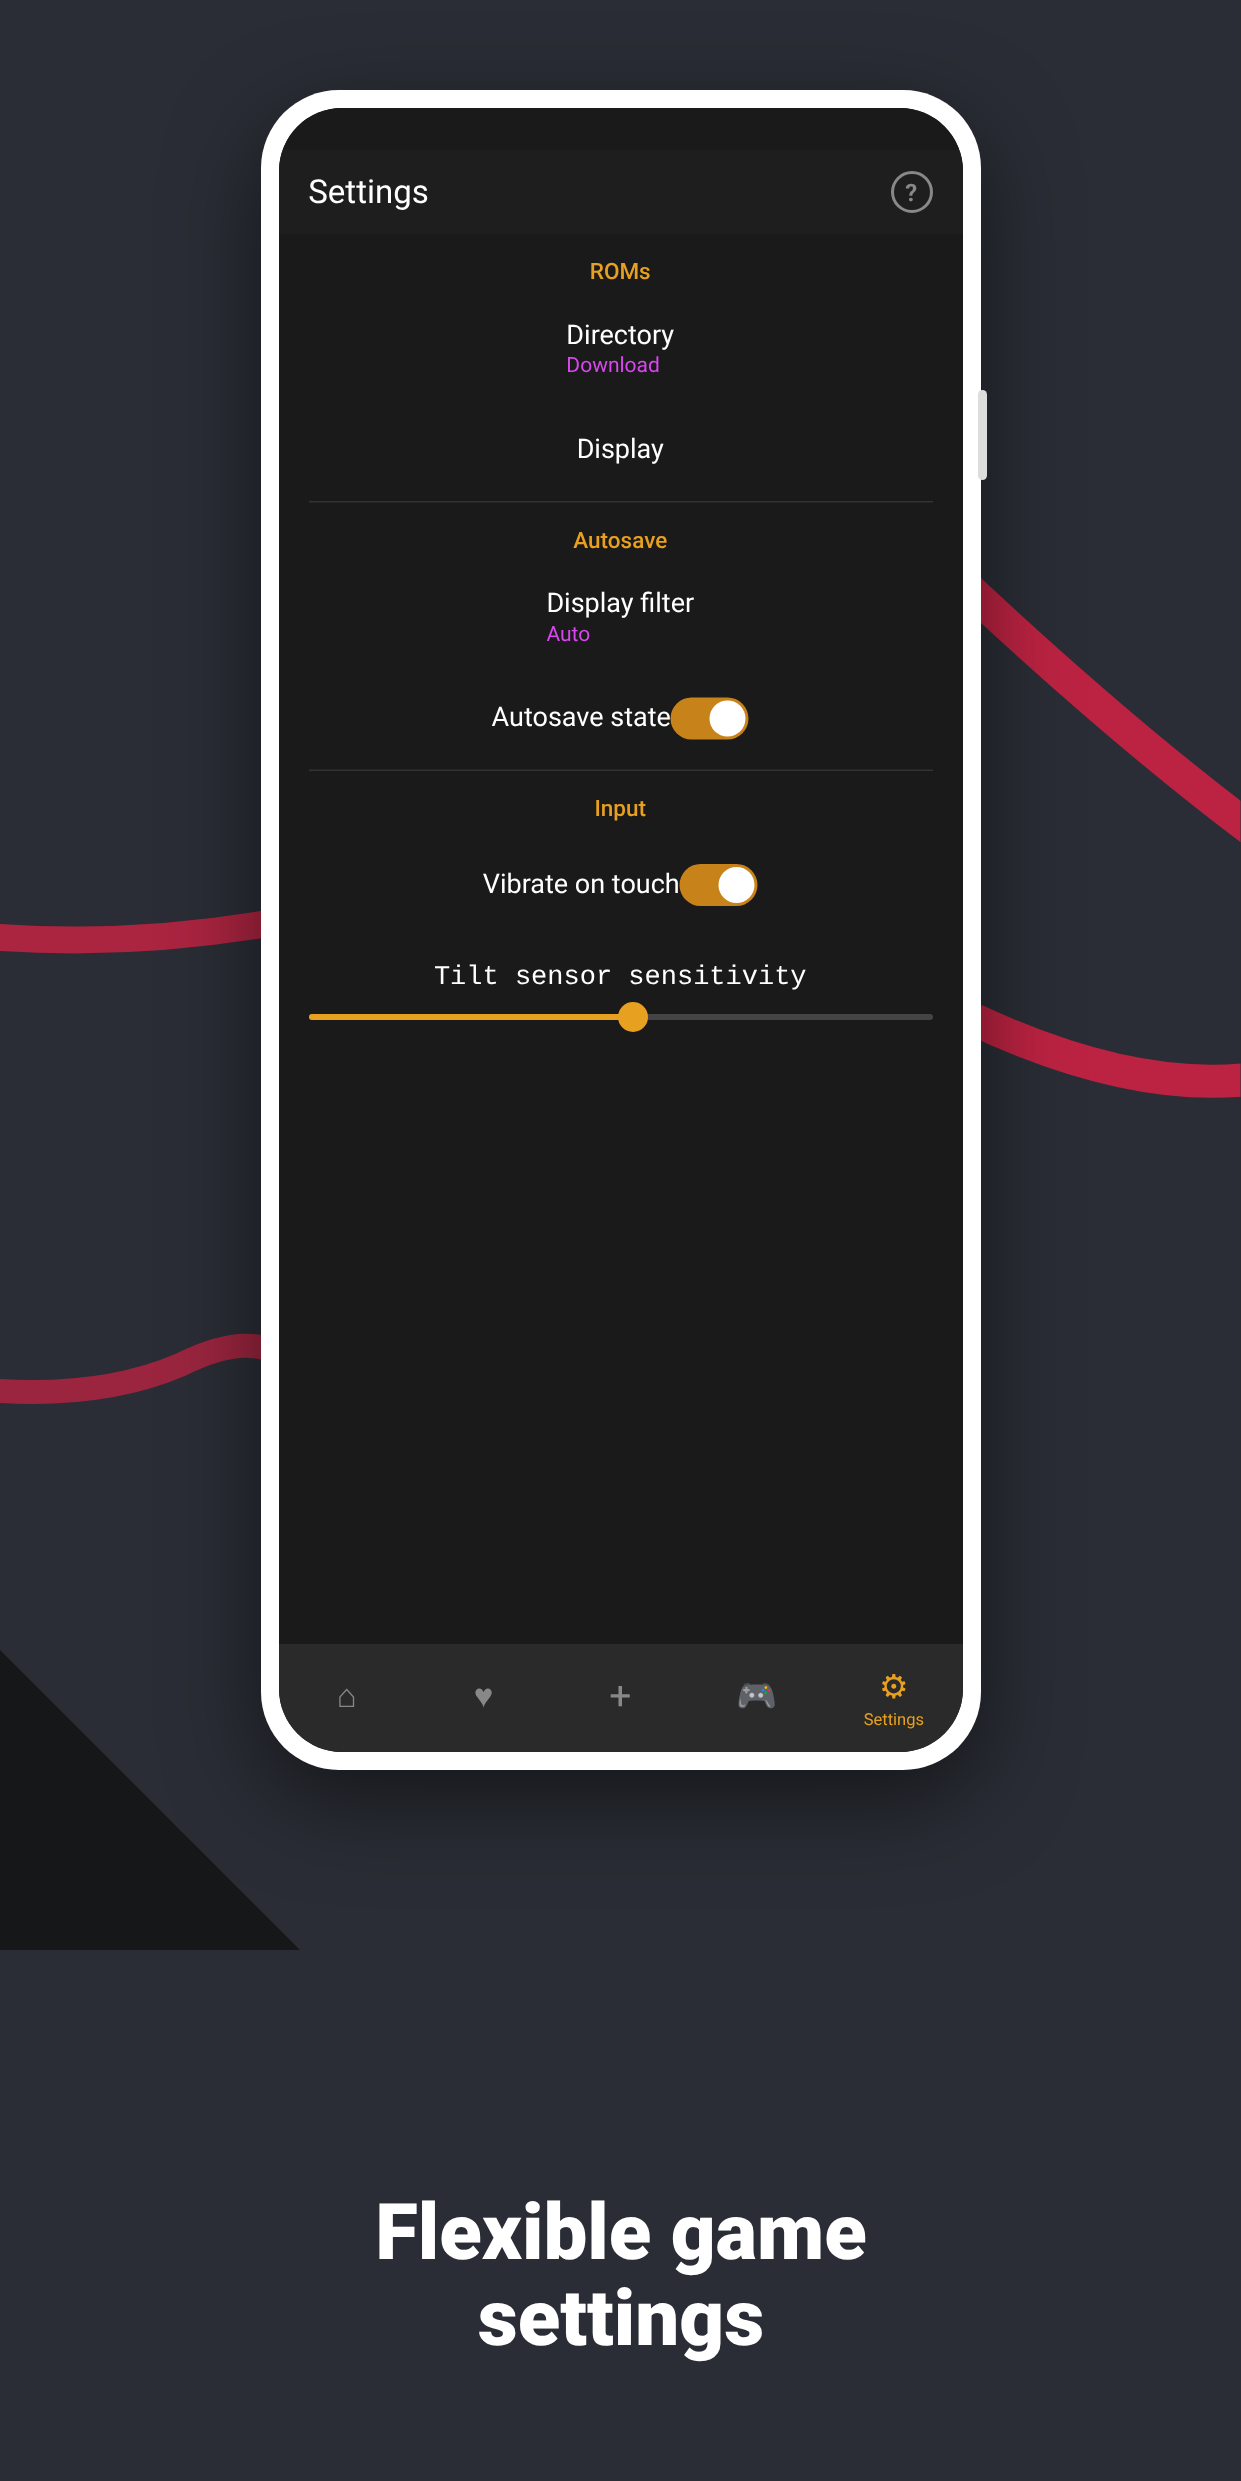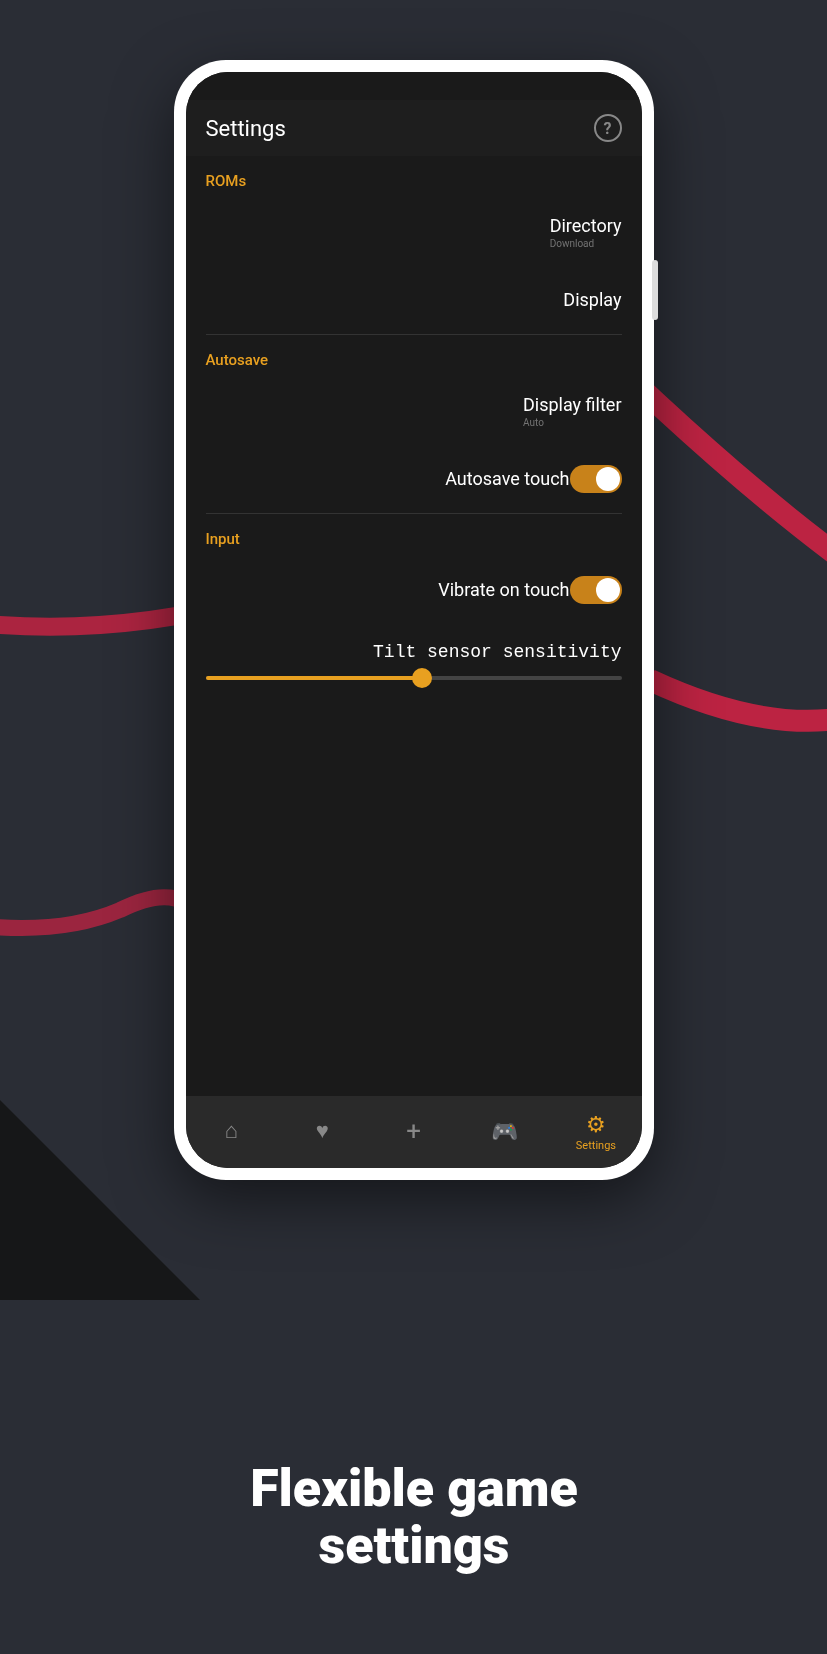--- a/index.html
+++ b/index.html
@@ -99,46 +99,47 @@
       overflow: hidden;
       background: #1a1a1a;
     }
 
     
     .section-header {
       padding: 16px 20px 8px;
       color: #e8a020;
       font-size: 15px;
       font-weight: 500;
+      text-align: center;
     }
 
     
     .setting-item {
       padding: 14px 20px;
       display: flex;
       align-items: center;
-      justify-content: flex-end;
+      justify-content: center;
       min-height: 68px;
     }
 
     .setting-item-text {
       display: flex;
       flex-direction: column;
     }
 
     .setting-label {
       color: #ffffff;
       font-size: 18px;
       font-weight: 400;
       margin-bottom: 2px;
     }
 
     .setting-value {
-      color: #737373;
-      font-size: 10px;
+      color: #d946ef;
+      font-size: 14px;
     }
 
     .divider {
       height: 1px;
       background: #333333;
       margin: 0 20px;
     }
 
     
     .toggle {
@@ -307,21 +308,21 @@
 
         <div class="setting-item">
           <div class="setting-item-text">
             <span class="setting-label">Display filter</span>
             <span class="setting-value">Auto</span>
           </div>
         </div>
 
         <div class="setting-item">
           <div class="setting-item-text">
-            <span class="setting-label">Autosave touch</span>
+            <span class="setting-label">Autosave state</span>
           </div>
           <div class="toggle on">
             <div class="toggle-knob"></div>
           </div>
         </div>
 
         <div class="divider"></div>
 
         <div class="section-header">Input</div>
 

